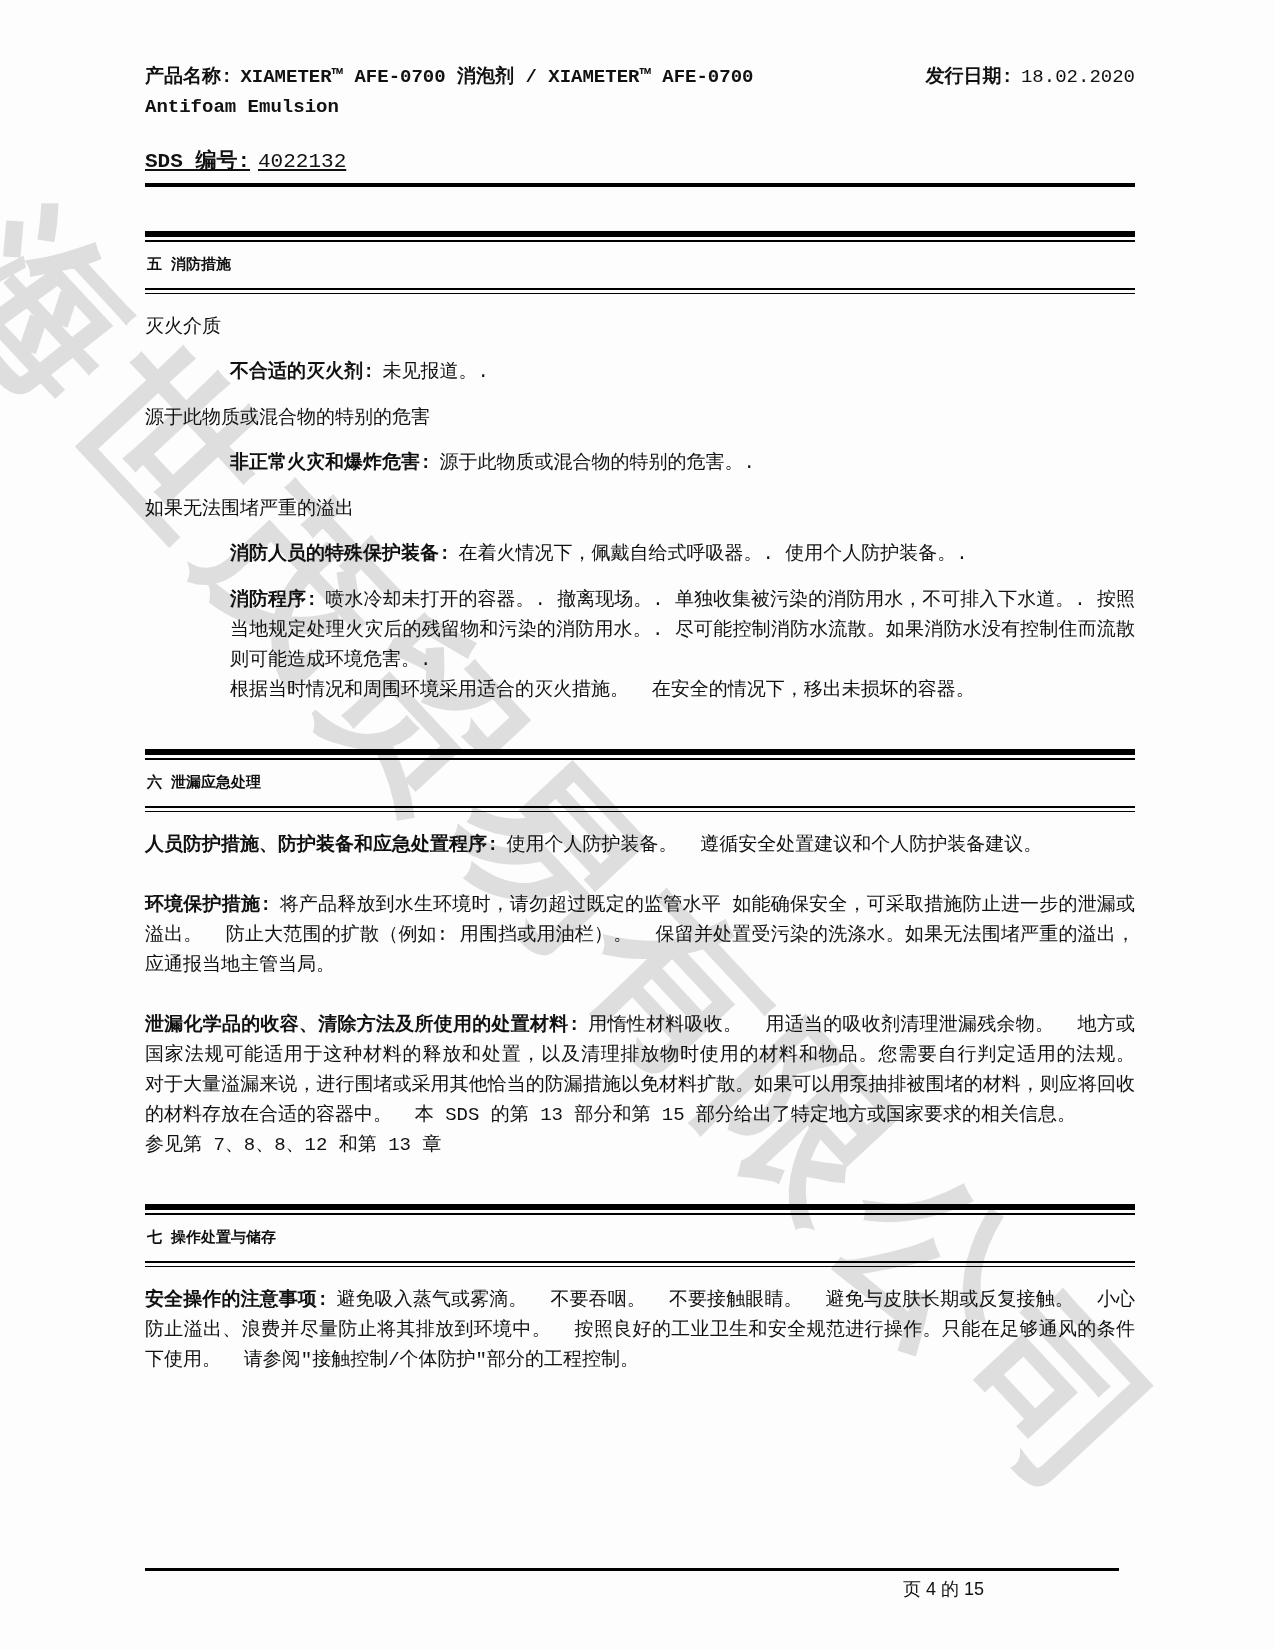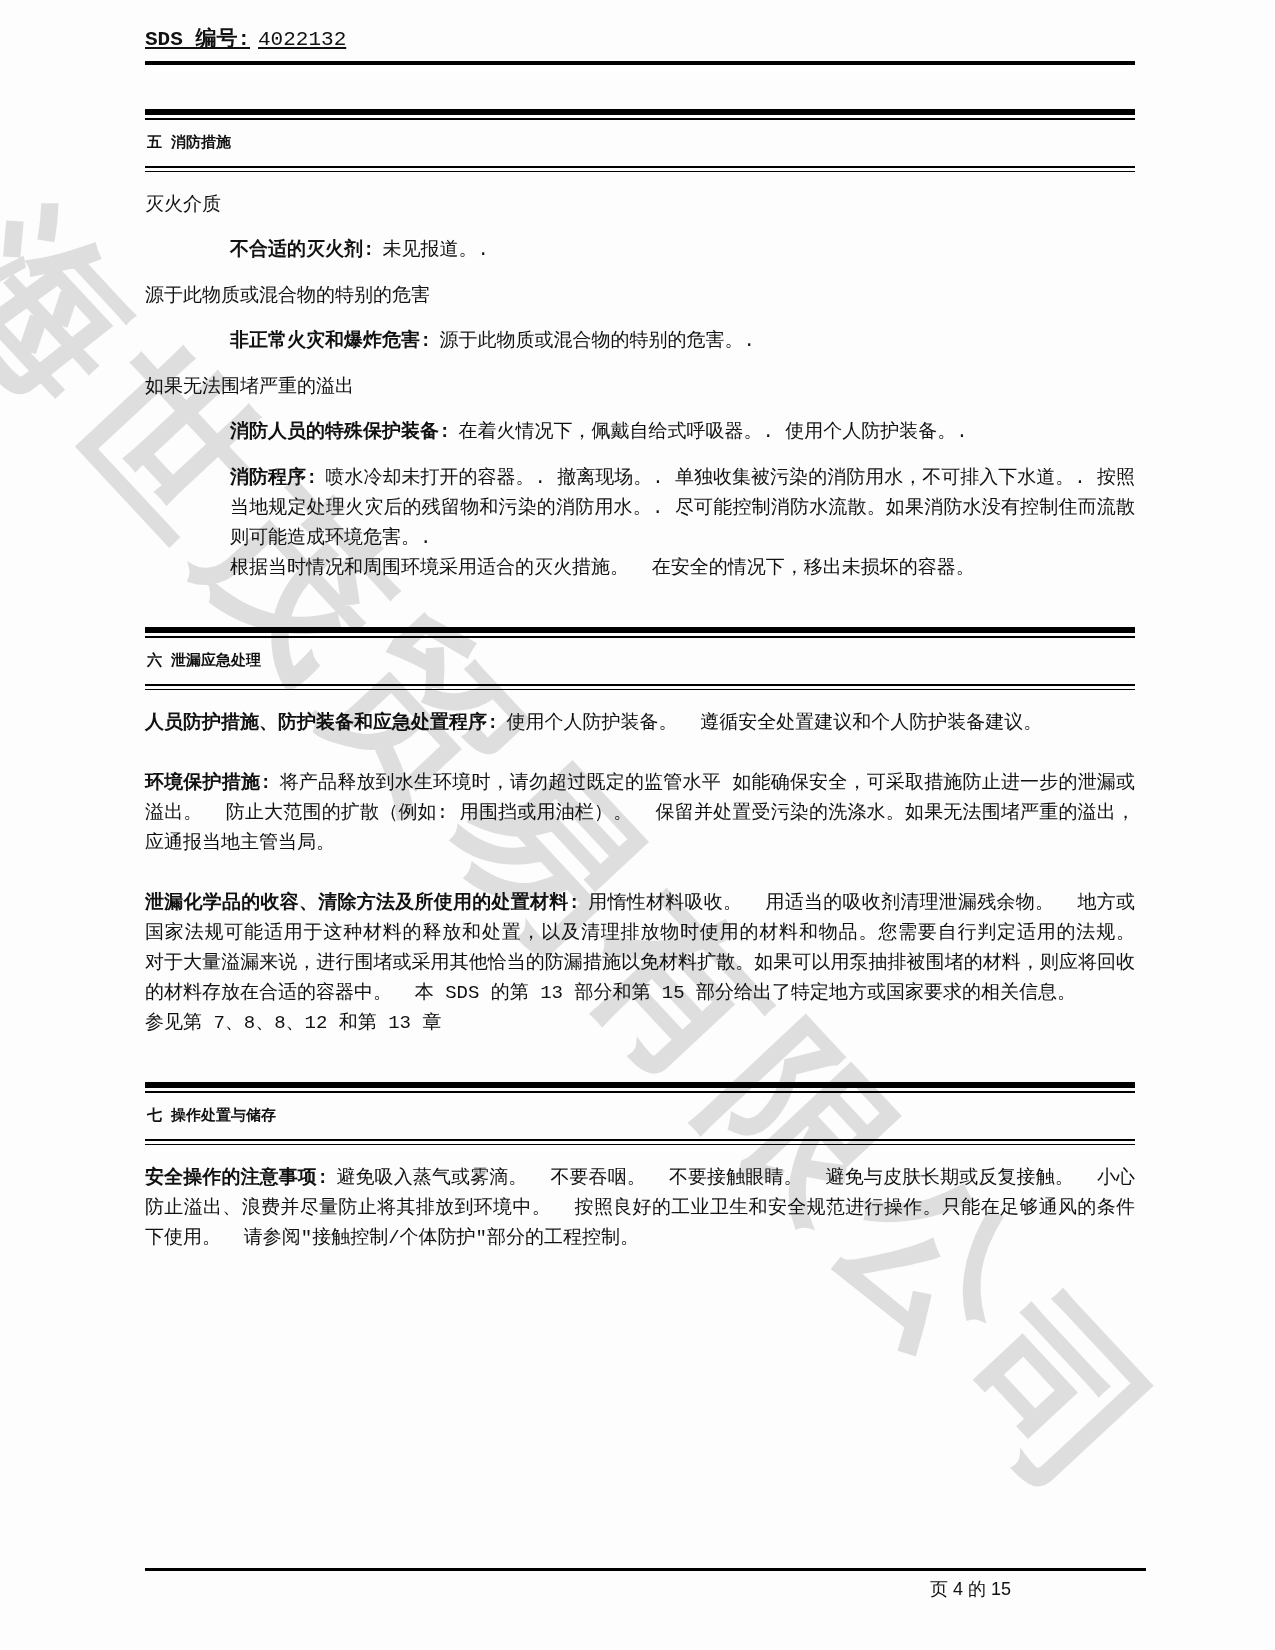--- a/index.html
+++ b/index.html
@@ -67,41 +67,50 @@
     text-align:justify;
   }
   .flat-para{
     margin:0 0 30px 0;
     text-align:justify;
   }
   .val{white-space:pre-wrap;}
   .first-gap{margin-top:18px;}
   .footer{
     position:absolute;
-    left:145px;right:129px;top:1568px;
+    left:145px;right:156px;top:1568px;
     z-index:1;
   }
   .footer .rule{height:3px;background:#000;}
   .footer .pageno{
     text-align:right;
     padding-right:135px;
     font-family:"Liberation Sans","DejaVu Sans",sans-serif;
     font-size:18px;
     margin-top:6px;
   }
 </style>
 </head>
 <body>
 
 <div class="page">
 
   <div class="watermark">上海世茂贸易有限公司</div>
 
   <div class="content">
 
+    <div class="hdr-row">
+      <div class="hdr-left body-txt">
+        <span class="lbl">产品名称:</span><span>XIAMETER™ AFE-0700 消泡剂 / XIAMETER™ AFE-0700</span><br>
+        <span>Antifoam Emulsion</span>
+      </div>
+      <div class="hdr-right body-txt">
+        <span class="lbl">发行日期:</span><span>18.02.2020</span>
+      </div>
+    </div>
 
     <div class="sds-line">
       <span class="lbl">SDS 编号:</span><span>4022132</span>
     </div>
 
     <div class="rule-h"></div>
 
     <div class="sec-head">
       <div class="r1"></div>
       <div class="r2"></div>

